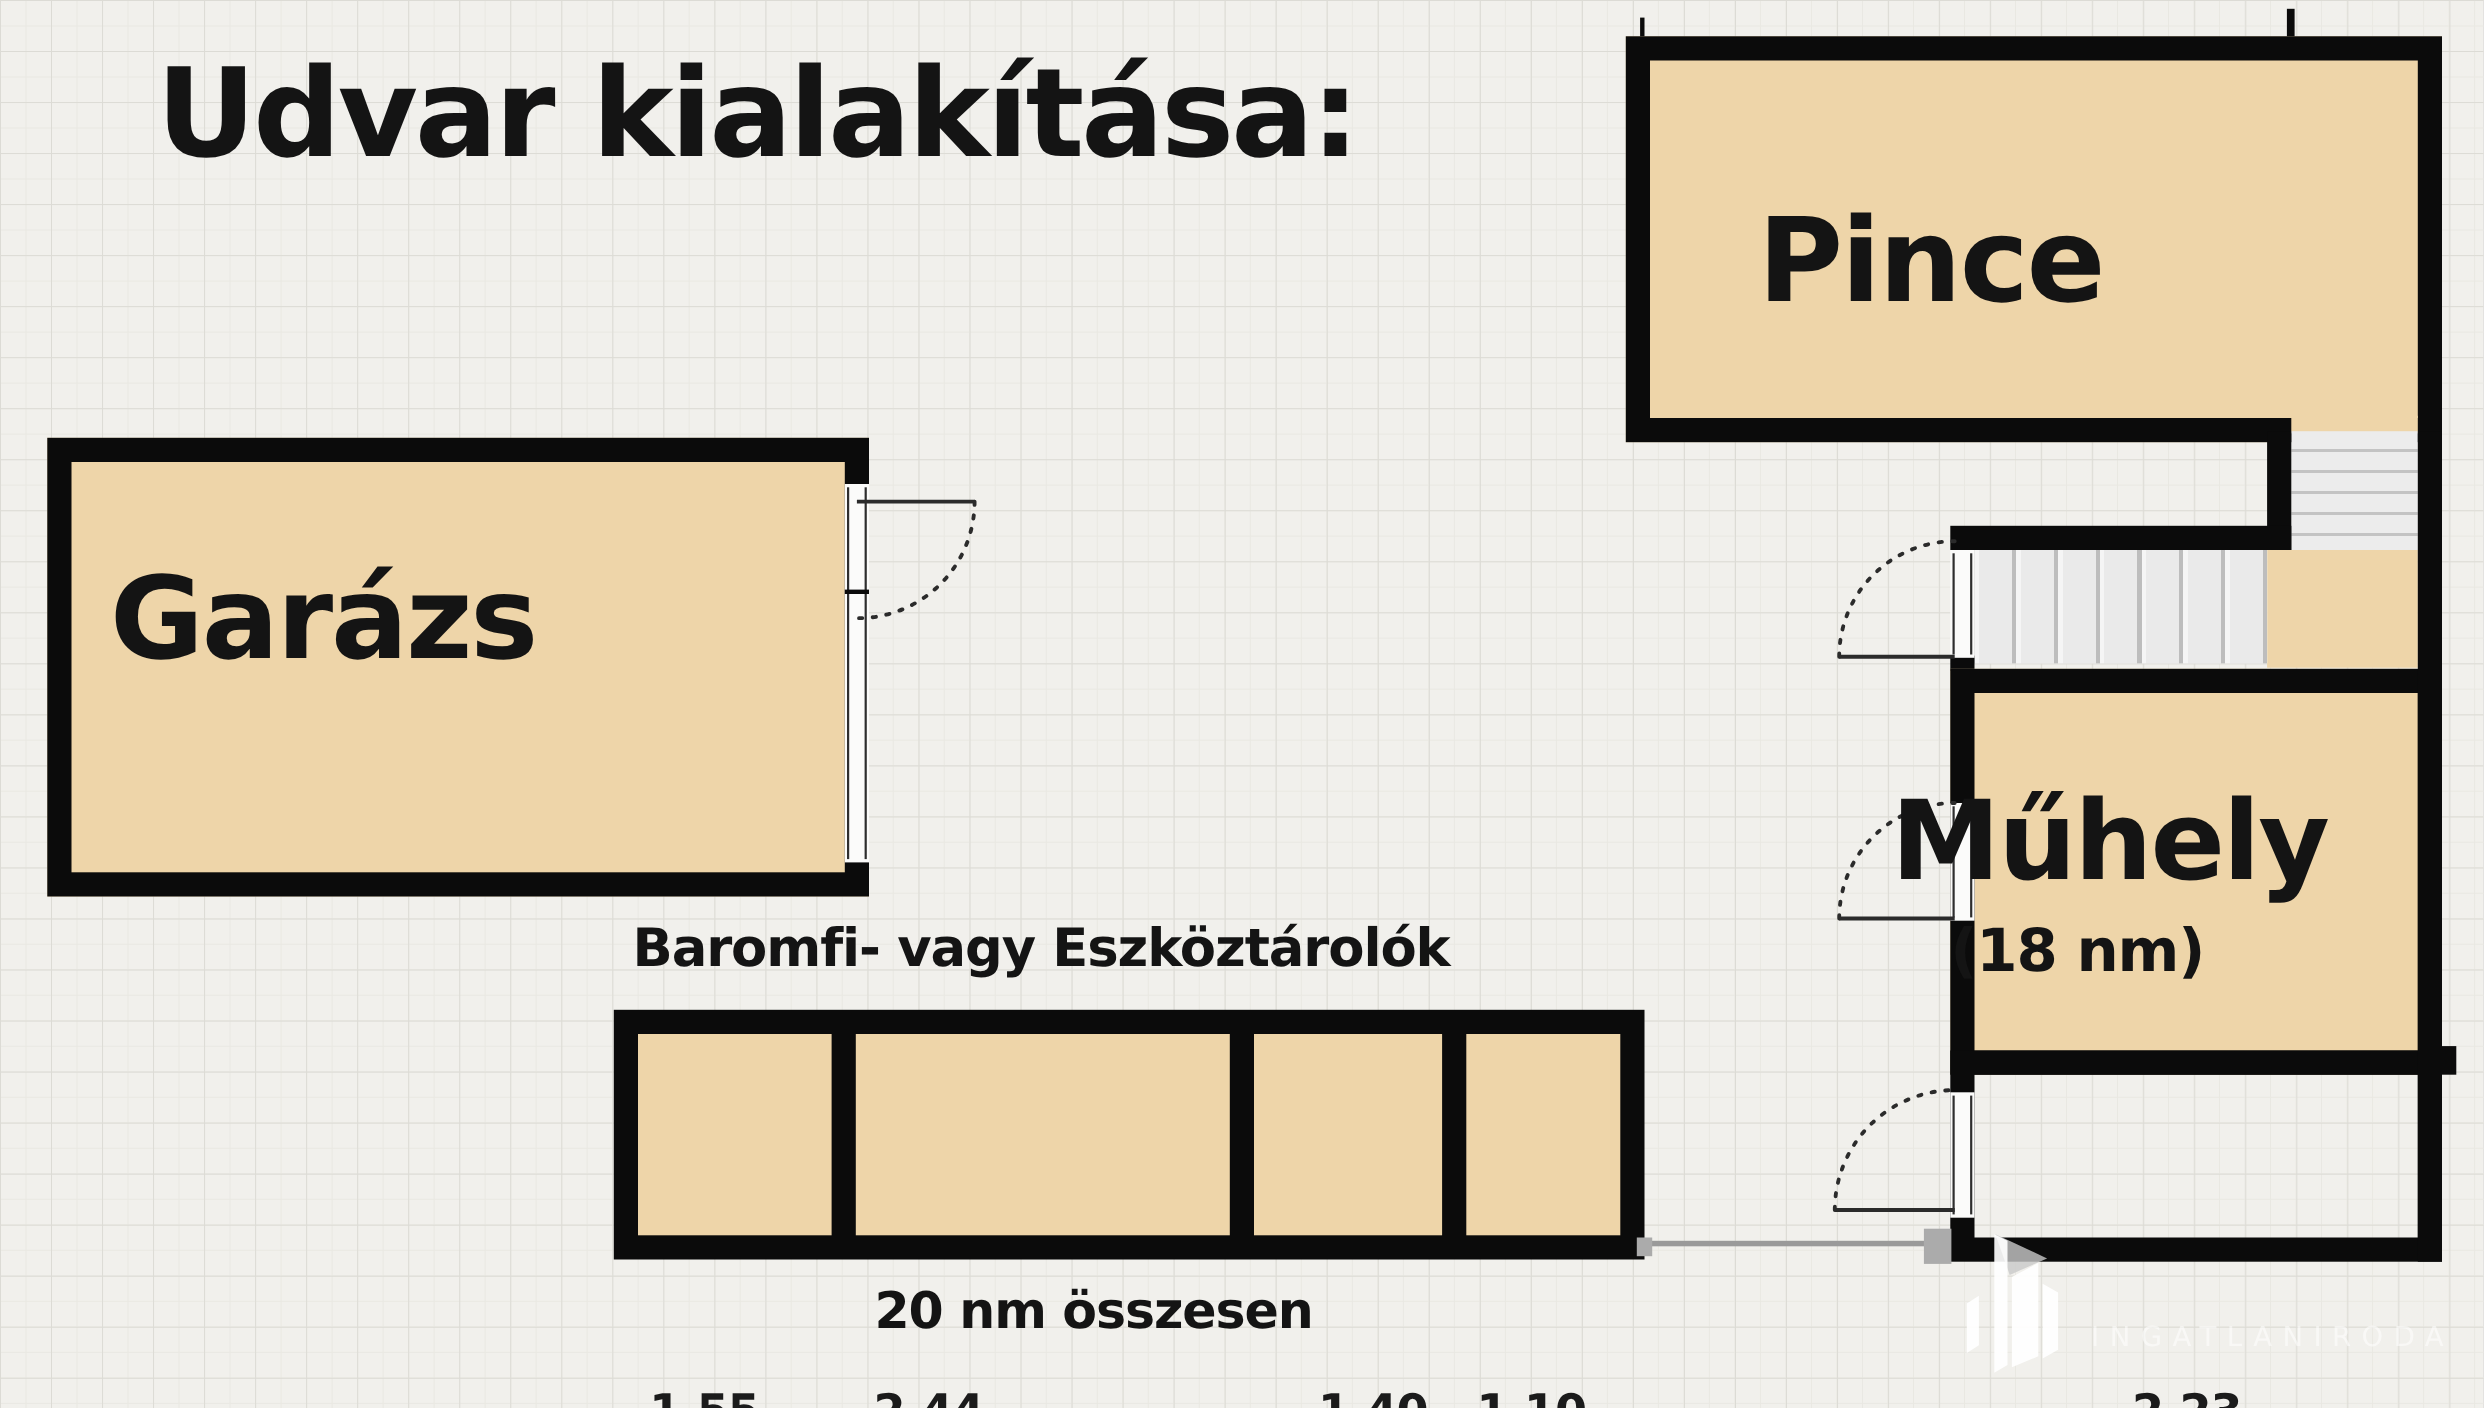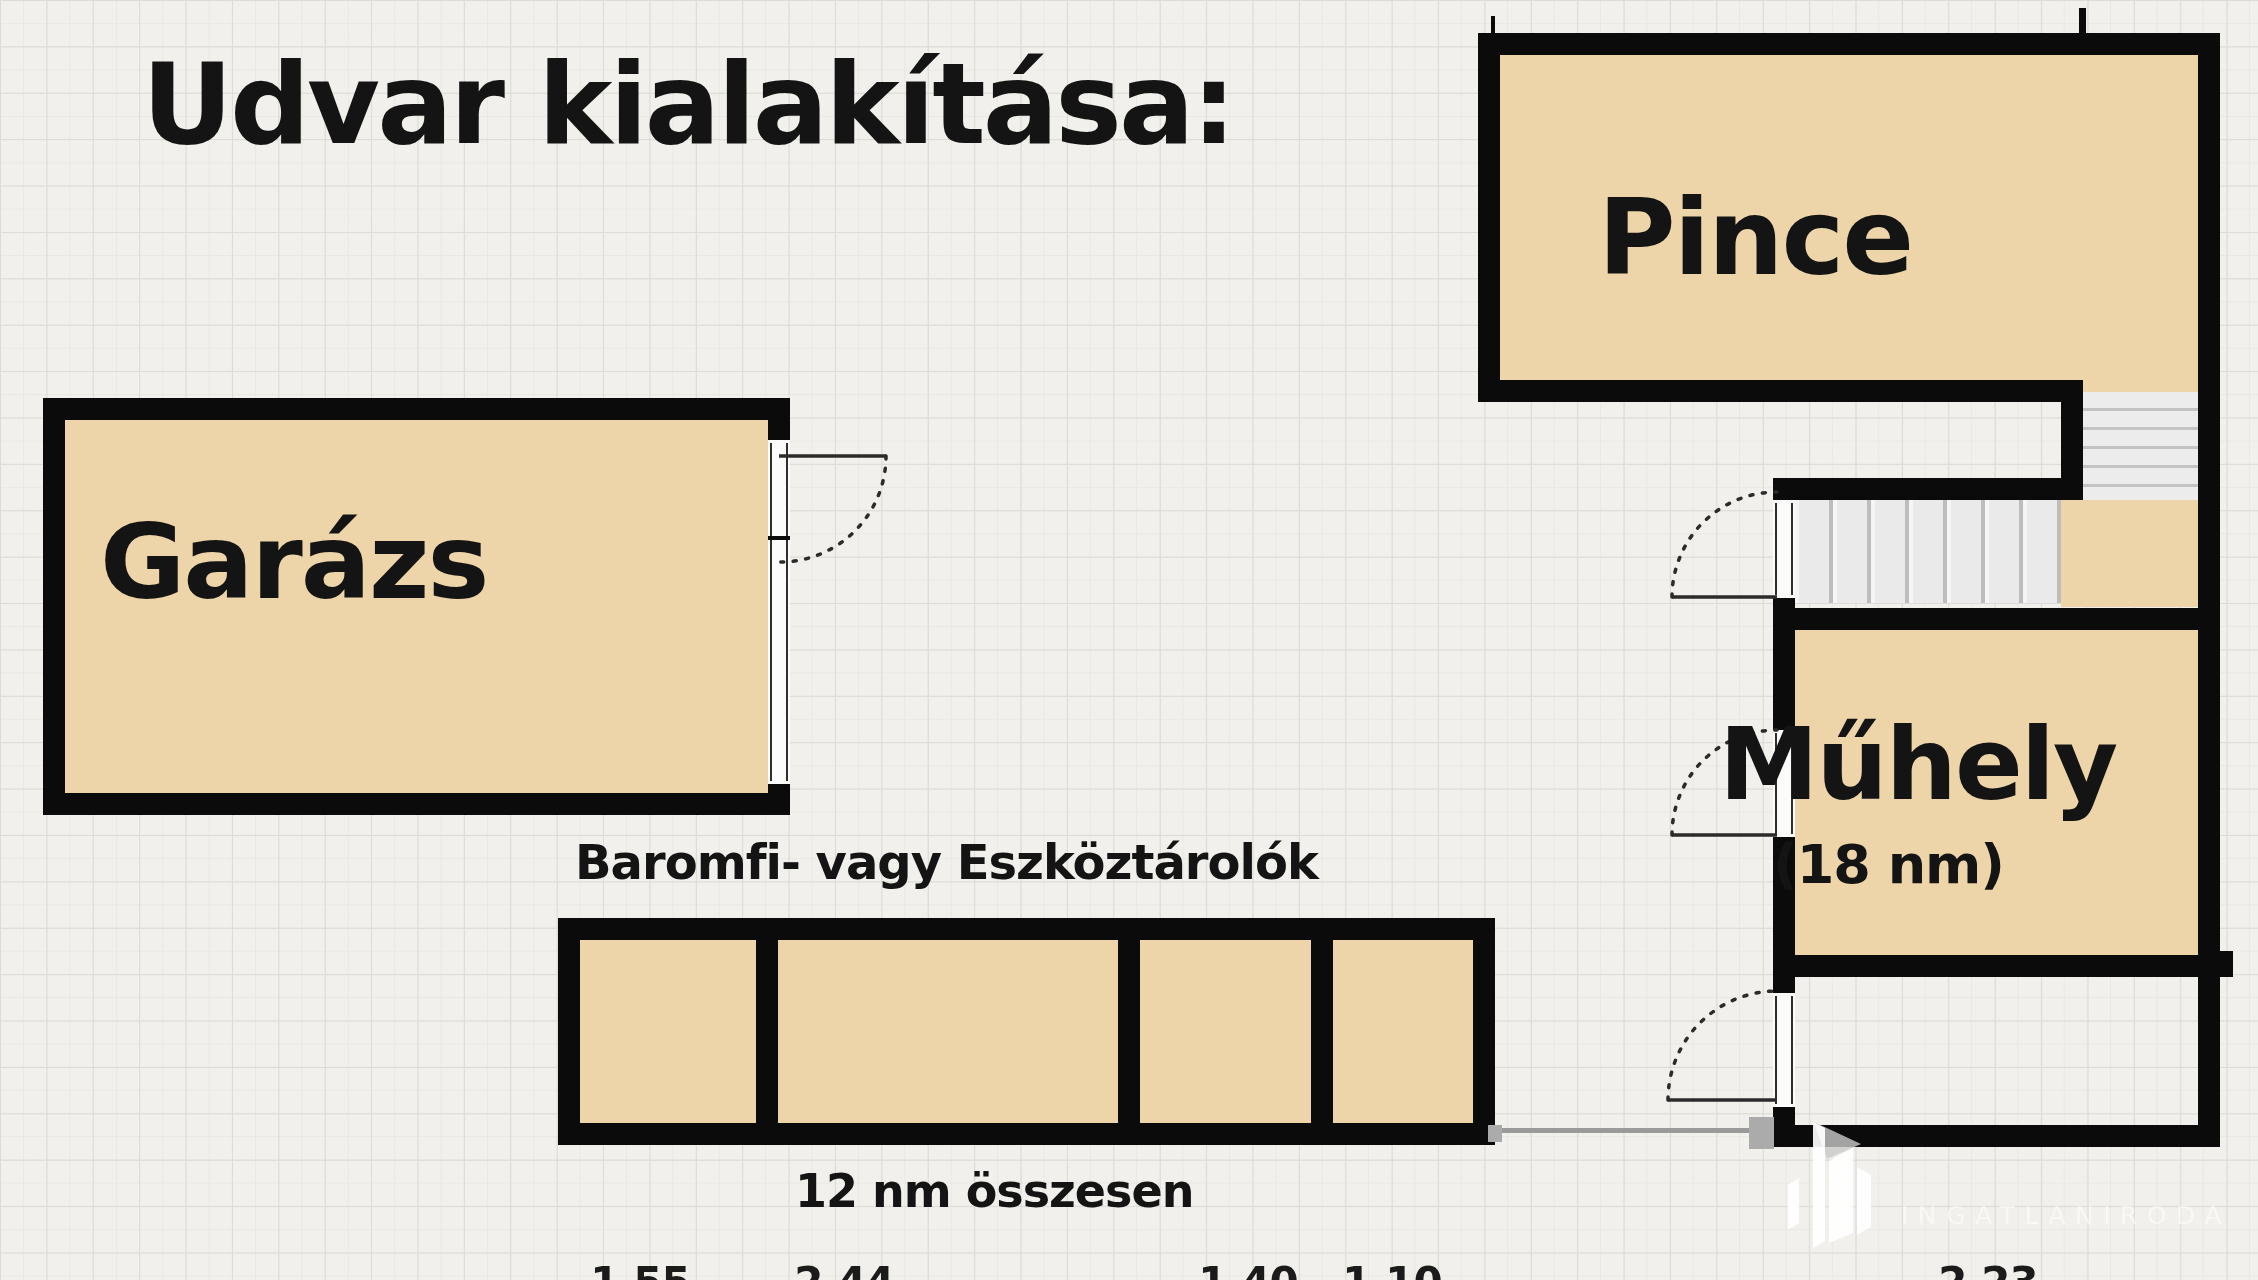--- a/index.html
+++ b/index.html
@@ -116,21 +116,21 @@
 
   <div class="label center" id="garage-name">Garázs</div>
 
   <div class="label center" id="pince-name">Pince</div>
 
   <div class="label center" id="muhely-name">Műhely</div>
   <div class="label center" id="muhely-size">(18 nm)</div>
 
 
   <div class="label" id="storage-label">Baromfi- vagy Eszköztárolók</div>
-  <div class="label" id="storage-total">12 nm összesen</div>
+  <div class="label" id="storage-total">20 nm összesen</div>
 
   <div class="dim" style="left:640px;top:1262px;">1.55</div>
   <div class="dim" style="left:844px;top:1262px;">2.44</div>
   <div class="dim" style="left:1248px;top:1262px;">1.40</div>
   <div class="dim" style="left:1392px;top:1262px;">1.10</div>
   <div class="dim" style="left:1988px;top:1262px;">2.23</div>
 
   <svg class="overlay" style="left:1785px;top:1115px;" width="95" height="140" viewBox="0 0 95 140">
     <polygon points="29,7 76,29 42,44" fill="#c9c9c9" fill-opacity="0.8"></polygon>
     <polygon points="28,7 40,13 40,126 28,133" fill="#ffffff" fill-opacity="0.92"></polygon>

